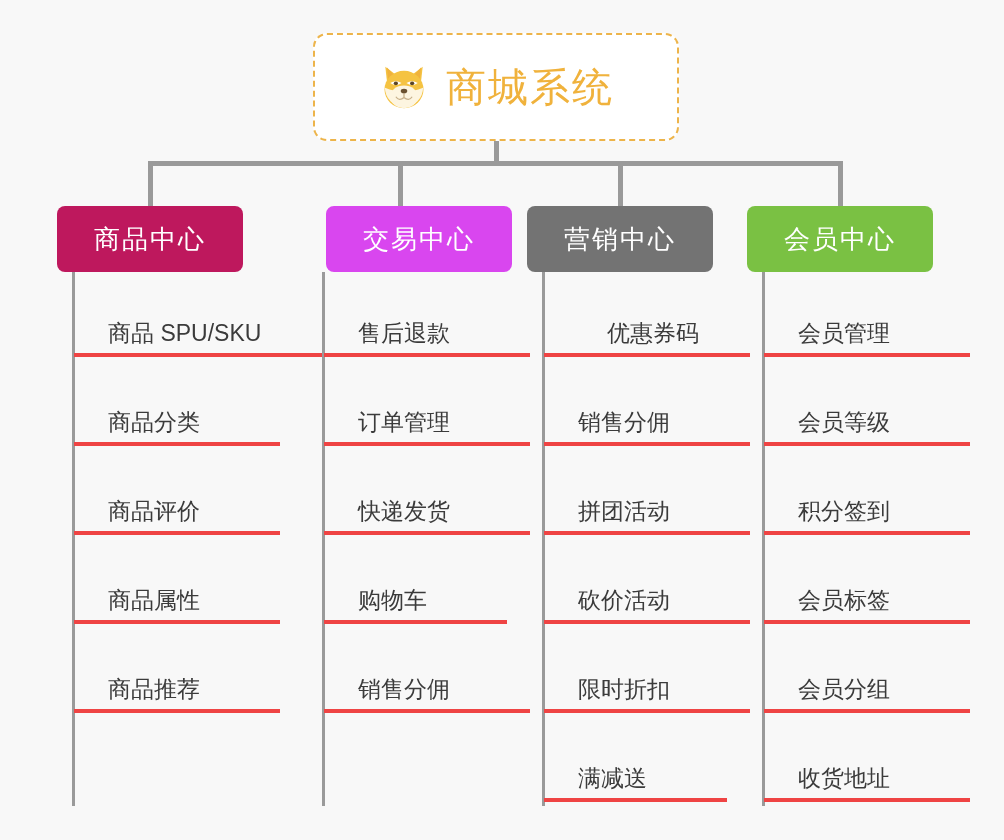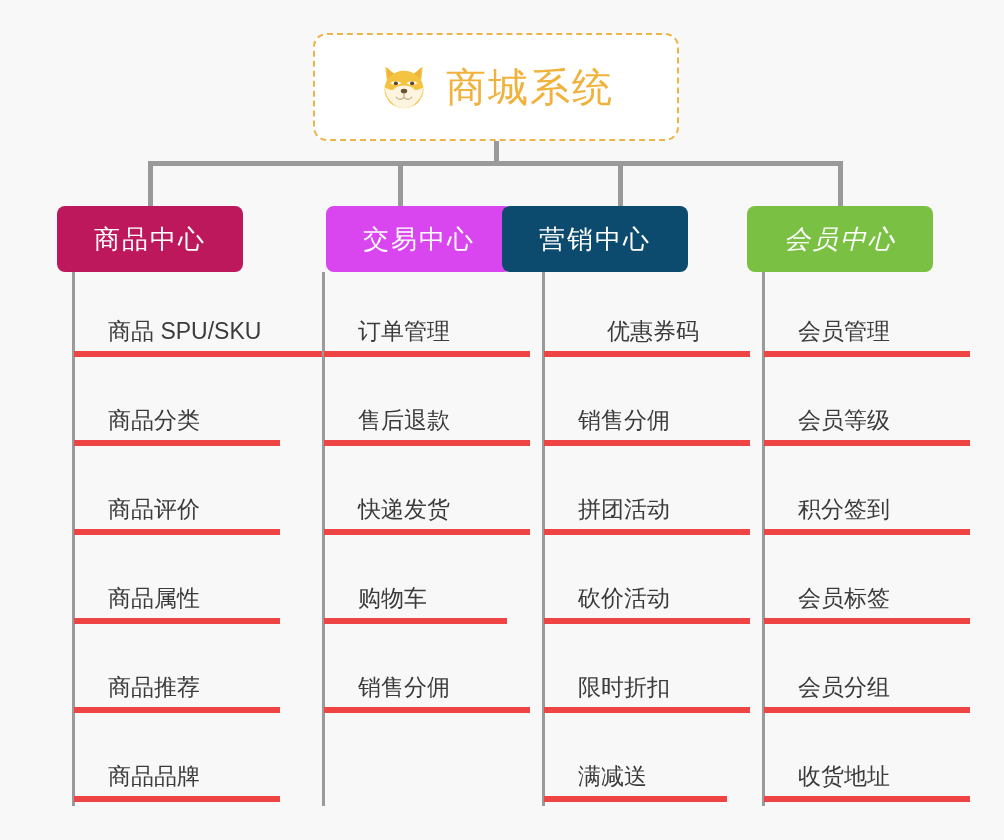--- a/index.html
+++ b/index.html
@@ -108,21 +108,21 @@
     display: flex;
     align-items: flex-end;
     padding-left: 36px;
     padding-bottom: 4px;
   }
   .leaf-label {
     font-size: 23px;
     line-height: 1.1;
     color: #3b3b3b;
     white-space: nowrap;
-    border-bottom: 6px solid #ef4444;
+    border-bottom: 4px solid #ef4444;
     padding: 0 22px 7px 0;
     margin-left: -34px;
     padding-left: 34px;
   }
 </style>
 </head>
 <body>
 
 <div id="mindmap">
 
@@ -165,48 +165,45 @@
         </div>
         <div class="leaf">
           <span class="leaf-label" style="min-width: 150px; font-family: Liberation Serif, serif;">商品评价</span>
         </div>
         <div class="leaf">
           <span class="leaf-label" style="min-width: 150px;">商品属性</span>
         </div>
         <div class="leaf">
           <span class="leaf-label" style="min-width: 150px;">商品推荐</span>
         </div>
-        <div class="leaf">
-          <span class="leaf-label" style="min-width: 150px;">商品品牌</span>
-        </div>
       </div>
       <div class="conn conn-drop" style="left: 398px;"></div>
       <div class="cat-box" style="left: 310px; width: 186px; background: #d946ef; margin-left: 16px;">
         <span>交易中心</span>
       </div>
       <div class="branch" style="left: 322px;">
         <div class="branch-spine" style="height: 534px;"></div>
         <div class="leaf">
+          <span class="leaf-label" style="min-width: 150px;">售后退款</span>
+        </div>
+        <div class="leaf">
           <span class="leaf-label" style="min-width: 150px;">订单管理</span>
         </div>
         <div class="leaf">
-          <span class="leaf-label" style="min-width: 150px;">售后退款</span>
-        </div>
-        <div class="leaf">
           <span class="leaf-label" style="min-width: 150px;">快递发货</span>
         </div>
         <div class="leaf">
           <span class="leaf-label" style="min-width: 127px;">购物车</span>
         </div>
         <div class="leaf">
           <span class="leaf-label" style="min-width: 150px;">销售分佣</span>
         </div>
       </div>
       <div class="conn conn-drop" style="left: 618px;"></div>
-      <div class="cat-box" style="left: 502px; width: 186px; background: #0c4a6e;">
+      <div class="cat-box" style="left: 527px; width: 186px; background: #737373;">
         <span>营销中心</span>
       </div>
       <div class="branch" style="left: 542px;">
         <div class="branch-spine" style="height: 534px;"></div>
         <div class="leaf">
           <span class="leaf-label" style="min-width: 150px; text-align: center;">优惠券码</span>
         </div>
         <div class="leaf">
           <span class="leaf-label" style="min-width: 150px;">销售分佣</span>
         </div>
@@ -217,21 +214,21 @@
           <span class="leaf-label" style="min-width: 150px;">砍价活动</span>
         </div>
         <div class="leaf">
           <span class="leaf-label" style="min-width: 150px;">限时折扣</span>
         </div>
         <div class="leaf">
           <span class="leaf-label" style="min-width: 127px;">满减送</span>
         </div>
       </div>
       <div class="conn conn-drop" style="left: 838px;"></div>
-      <div class="cat-box" style="left: 747px; width: 186px; background: rgb(122, 193, 67); font-style: italic;">
+      <div class="cat-box" style="left: 747px; width: 186px; background: rgb(122, 193, 67);">
         <span>会员中心</span>
       </div>
       <div class="branch" style="left: 762px;">
         <div class="branch-spine" style="height: 534px;"></div>
         <div class="leaf">
           <span class="leaf-label" style="min-width: 150px;">会员管理</span>
         </div>
         <div class="leaf">
           <span class="leaf-label" style="min-width: 150px;">会员等级</span>
         </div>

